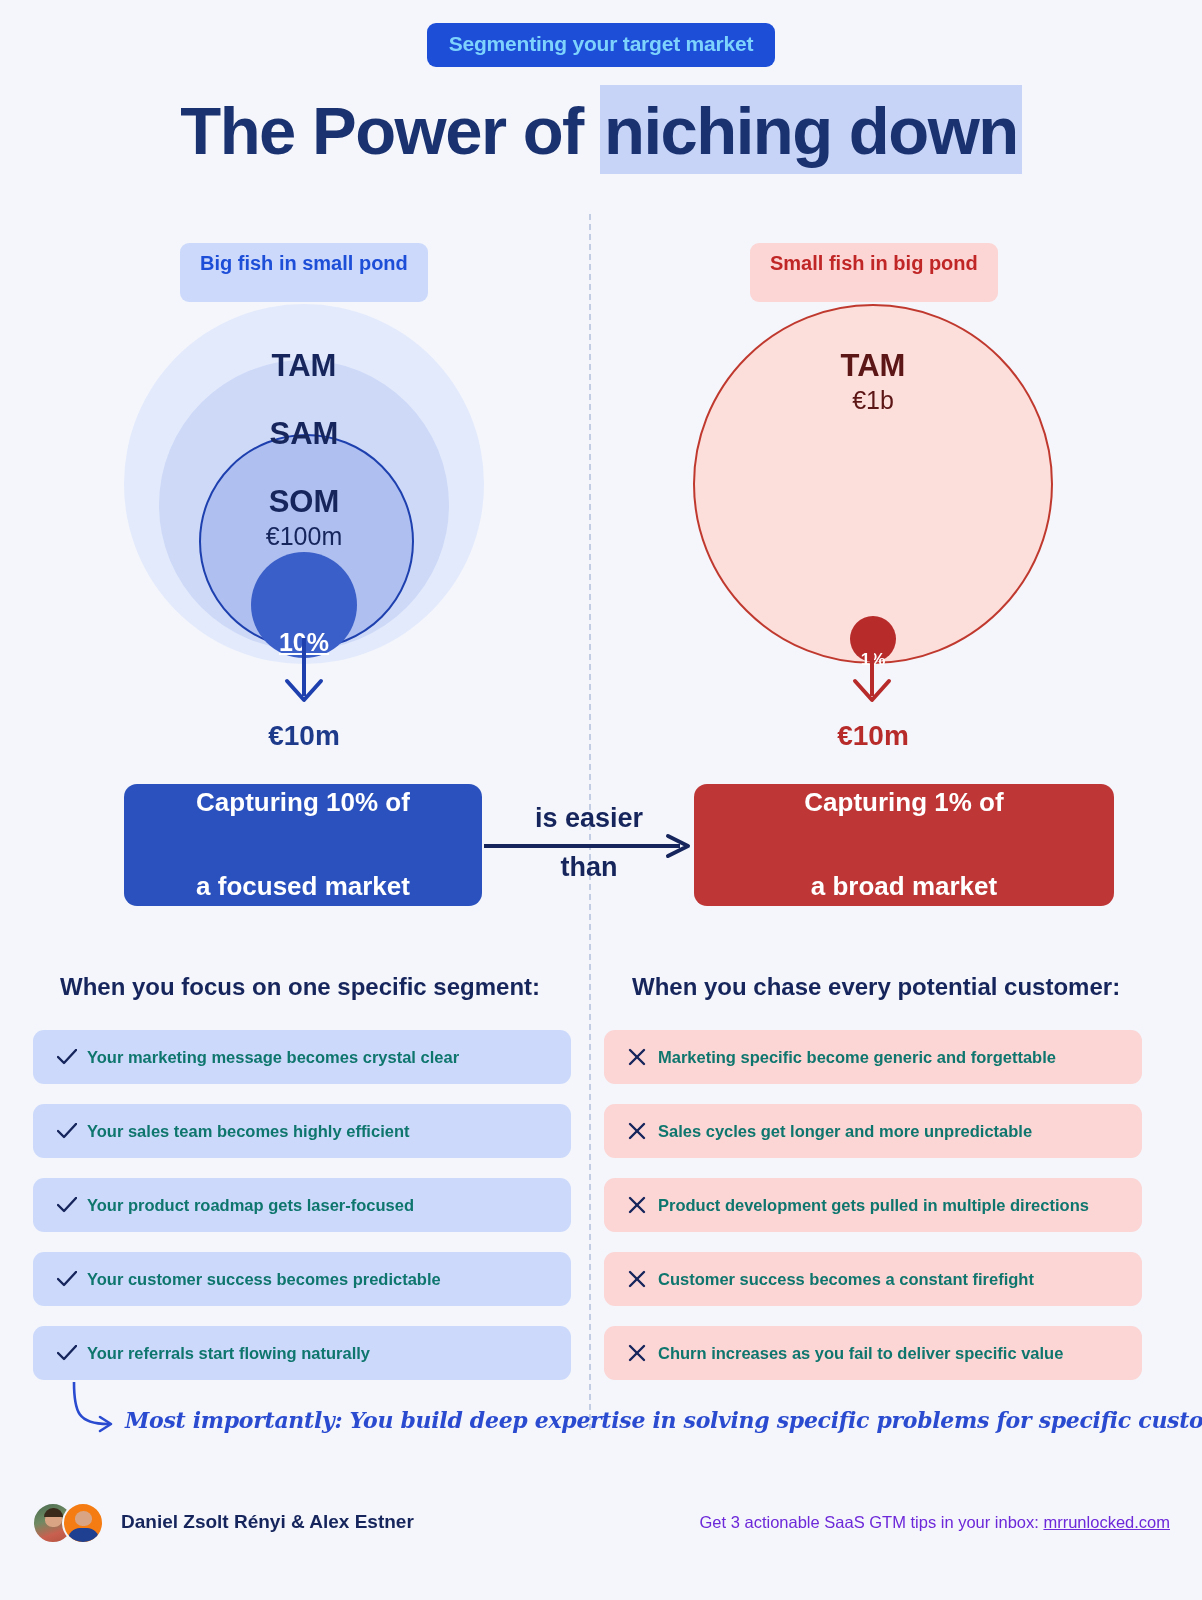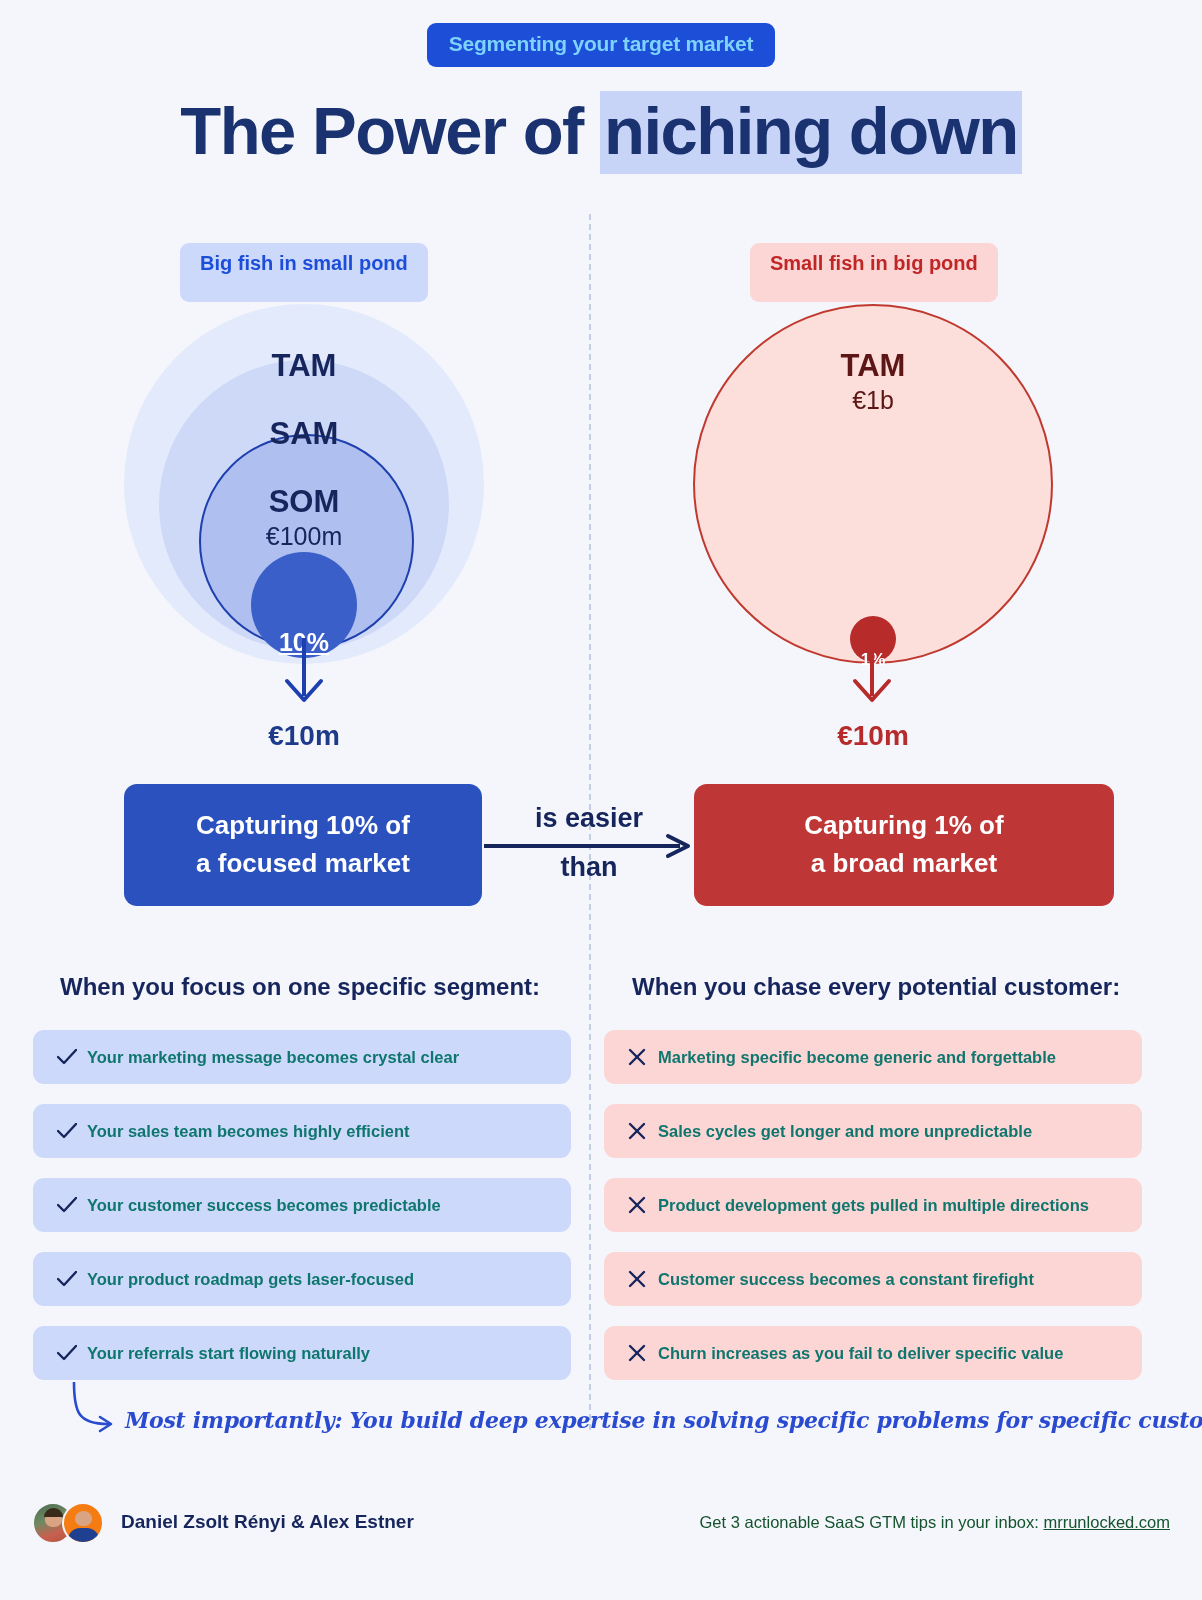--- a/index.html
+++ b/index.html
@@ -41,21 +41,21 @@
     top: 92px; left: 0; right: 0;
     text-align: center;
     font-size: 67px;
     font-weight: bold;
     color: #1b3270;
     letter-spacing: -1.5px;
     white-space: nowrap;
   }
   .headline .hl {
     background: #c7d4f8;
-    padding: 2px 4px 6px 4px;
+    padding: 8px 4px 6px 4px;
     text-align: center;
   }
 
   
   .vdivider {
     position: absolute;
     left: 589px;
     top: 214px;
     width: 0;
     height: 1216px;
@@ -138,21 +138,21 @@
   
   .cap-box {
     position: absolute;
     border-radius: 13px;
     color: #ffffff;
     font-size: 26px;
     font-weight: bold;
     display: flex;
     flex-direction: column;
     align-items: center;
-    justify-content: center;
+    justify-content: space-between;
     line-height: 1.45;
     text-align: center;
   }
   .cap-left  { left: 124px; top: 784px; width: 358px; height: 122px; background: #2a51bd; }
   .cap-right { left: 694px; top: 784px; width: 420px; height: 122px; background: #bf3636; }
 
   .mid-text {
     position: absolute;
     width: 200px;
     text-align: center;
@@ -280,21 +280,21 @@
     font-size: 19px;
     font-weight: bold;
     color: #16255c;
     white-space: nowrap;
   }
   .footer-right {
     position: absolute;
     right: 32px;
     top: 1513px;
     font-size: 16.5px;
-    color: #14532d;
+    color: #6d28d9;
     white-space: nowrap;
   }
   .footer-right .link {
     text-decoration: underline;
   }
 </style>
 </head>
 <body>
 
 <div class="page">
@@ -385,29 +385,29 @@
           </svg>
       </span>
       <span class="row-txt">Your sales team becomes highly efficient</span>
     </div>
     <div class="row row-pos">
       <span class="mark">
         <svg width="20" height="16" viewBox="0 0 20 16">
             <polyline points="1,8 7,14 19,1" fill="none" stroke="#16255c" stroke-width="2.4" stroke-linecap="round" stroke-linejoin="round"></polyline>
           </svg>
       </span>
-      <span class="row-txt">Your customer success becomes predictable</span>
+      <span class="row-txt">Your product roadmap gets laser-focused</span>
     </div>
     <div class="row row-pos">
       <span class="mark">
         <svg width="20" height="16" viewBox="0 0 20 16">
             <polyline points="1,8 7,14 19,1" fill="none" stroke="#16255c" stroke-width="2.4" stroke-linecap="round" stroke-linejoin="round"></polyline>
           </svg>
       </span>
-      <span class="row-txt">Your product roadmap gets laser-focused</span>
+      <span class="row-txt">Your customer success becomes predictable</span>
     </div>
     <div class="row row-pos">
       <span class="mark">
         <svg width="20" height="16" viewBox="0 0 20 16">
             <polyline points="1,8 7,14 19,1" fill="none" stroke="#16255c" stroke-width="2.4" stroke-linecap="round" stroke-linejoin="round"></polyline>
           </svg>
       </span>
       <span class="row-txt">Your referrals start flowing naturally</span>
     </div>
   </div>

